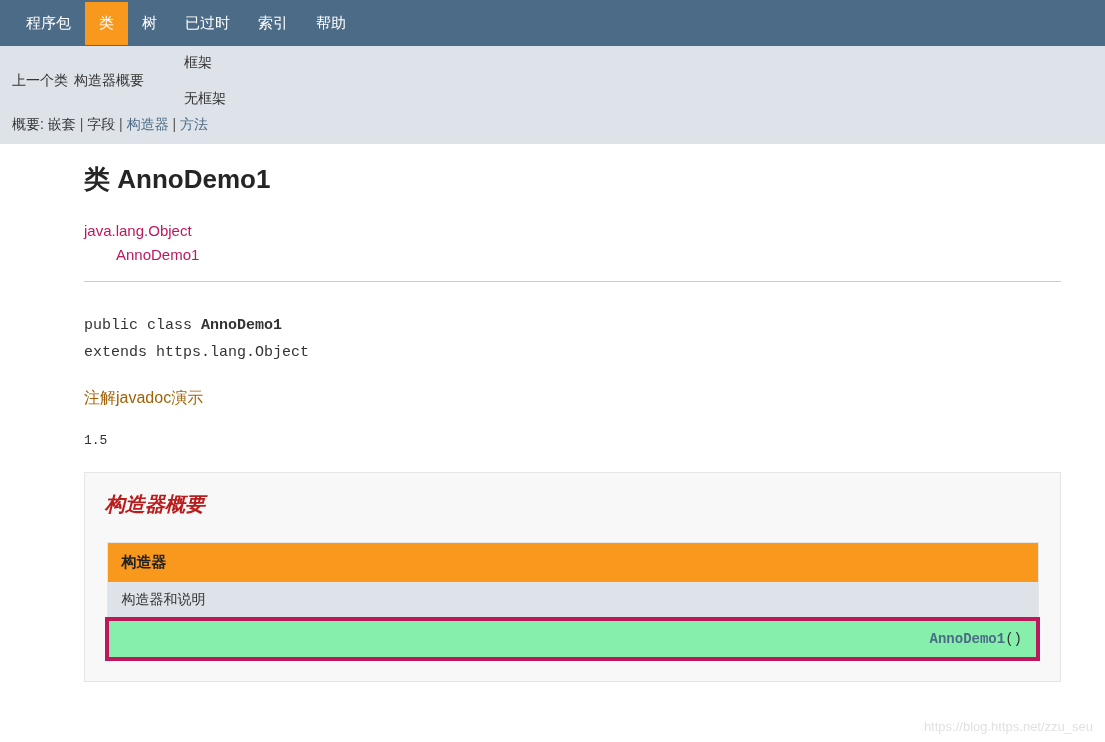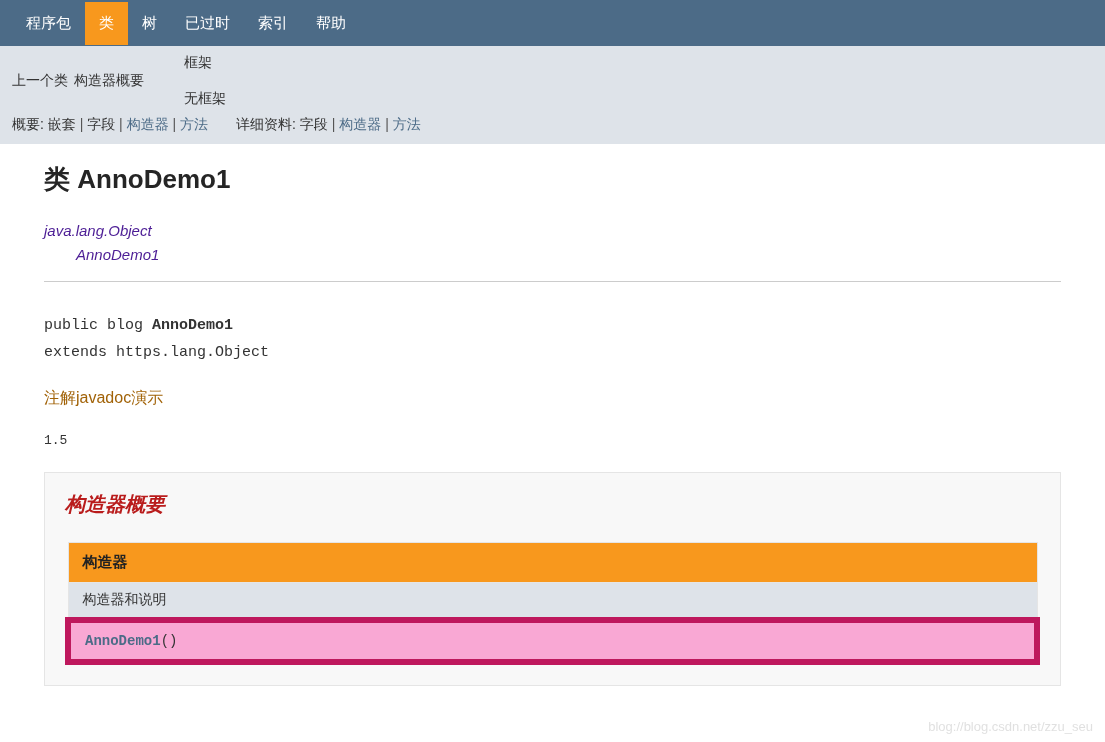--- a/index.html
+++ b/index.html
@@ -48,39 +48,39 @@
     .sub-nav a {
       color: #333;
       text-decoration: none;
     }
     .summary-bar {
       background: #dee3e9;
       padding: 0 12px 10px 12px;
       display: flex;
       font-size: 14px;
       color: #333;
-      gap: 28px;
+      gap: 40px;
     }
     .summary-bar span.sep { color: #555; }
     .summary-bar a { color: #4c6b87; text-decoration: none; }
     .content {
       padding: 18px 44px;
+      margin-left: 40px;
     }
     h2.title {
       font-size: 26px;
       margin-bottom: 22px;
       color: #252525;
       font-weight: bold;
     }
     .inheritance {
       font-size: 15px;
       margin-bottom: 14px;
-      color: #4c1d95;
+      color: #be185d;
       line-height: 1.6;
-      font-style: italic;
     }
     .inheritance .indent {
       margin-left: 32px;
     }
     hr.divider {
       border: none;
       border-top: 1px solid #ccc;
       margin: 14px 0 30px 0;
     }
     pre.declaration {
@@ -135,25 +135,26 @@
     }
     table.overview th.colSub {
       background: #dee3e9;
       text-align: left;
       padding: 8px 14px;
       font-weight: normal;
       font-size: 14px;
       border: 1px solid #e5e5e5;
     }
     table.overview td {
-      background: #f9a8d4;
+      background: #86efac;
       padding: 10px 14px;
-      border: 6px solid #be185d;
+      border: 4px solid #be185d;
       font-family: "Courier New", monospace;
       font-size: 14px;
+      text-align: right;
     }
     table.overview td a {
       color: #4c6b87;
       text-decoration: none;
       font-weight: bold;
     }
     .watermark {
       position: fixed;
       bottom: 8px;
       right: 12px;
@@ -189,43 +190,35 @@
   <div>
     <span>概要:</span>
     <span>嵌套</span>
     <span class="sep"> | </span>
     <span>字段</span>
     <span class="sep"> | </span>
     <a>构造器</a>
     <span class="sep"> | </span>
     <a>方法</a>
   </div>
-  <div>
-    <span>详细资料:</span>
-    <span>字段</span>
-    <span class="sep"> | </span>
-    <a>构造器</a>
-    <span class="sep"> | </span>
-    <a>方法</a>
-  </div>
 </div>
 
 <div class="content">
   <h2 class="title">
     <span>类</span> <span>AnnoDemo1</span>
   </h2>
 
   <div class="inheritance">
     <div>java.lang.Object</div>
     <div class="indent">AnnoDemo1</div>
   </div>
 
   <hr class="divider">
 
-  <pre class="declaration"><span class="kw-public">public blog </span><span class="class-name">AnnoDemo1</span>
+  <pre class="declaration"><span class="kw-public">public class </span><span class="class-name">AnnoDemo1</span>
 <span>extends https.lang.Object</span></pre>
 
   <div class="desc">注解javadoc演示</div>
 
   <div class="since-value">1.5</div>
 
   <div class="section">
     <h3>构造器概要</h3>
     <table class="overview">
       <tbody>
@@ -238,13 +231,13 @@
       <tr>
         <td>
           <a>AnnoDemo1</a><span>()</span>
         </td>
       </tr>
     </tbody>
       </table>
   </div>
 </div>
 
-<div class="watermark">blog://blog.csdn.net/zzu_seu</div>
+<div class="watermark">https://blog.https.net/zzu_seu</div>
 
 </body></html>

